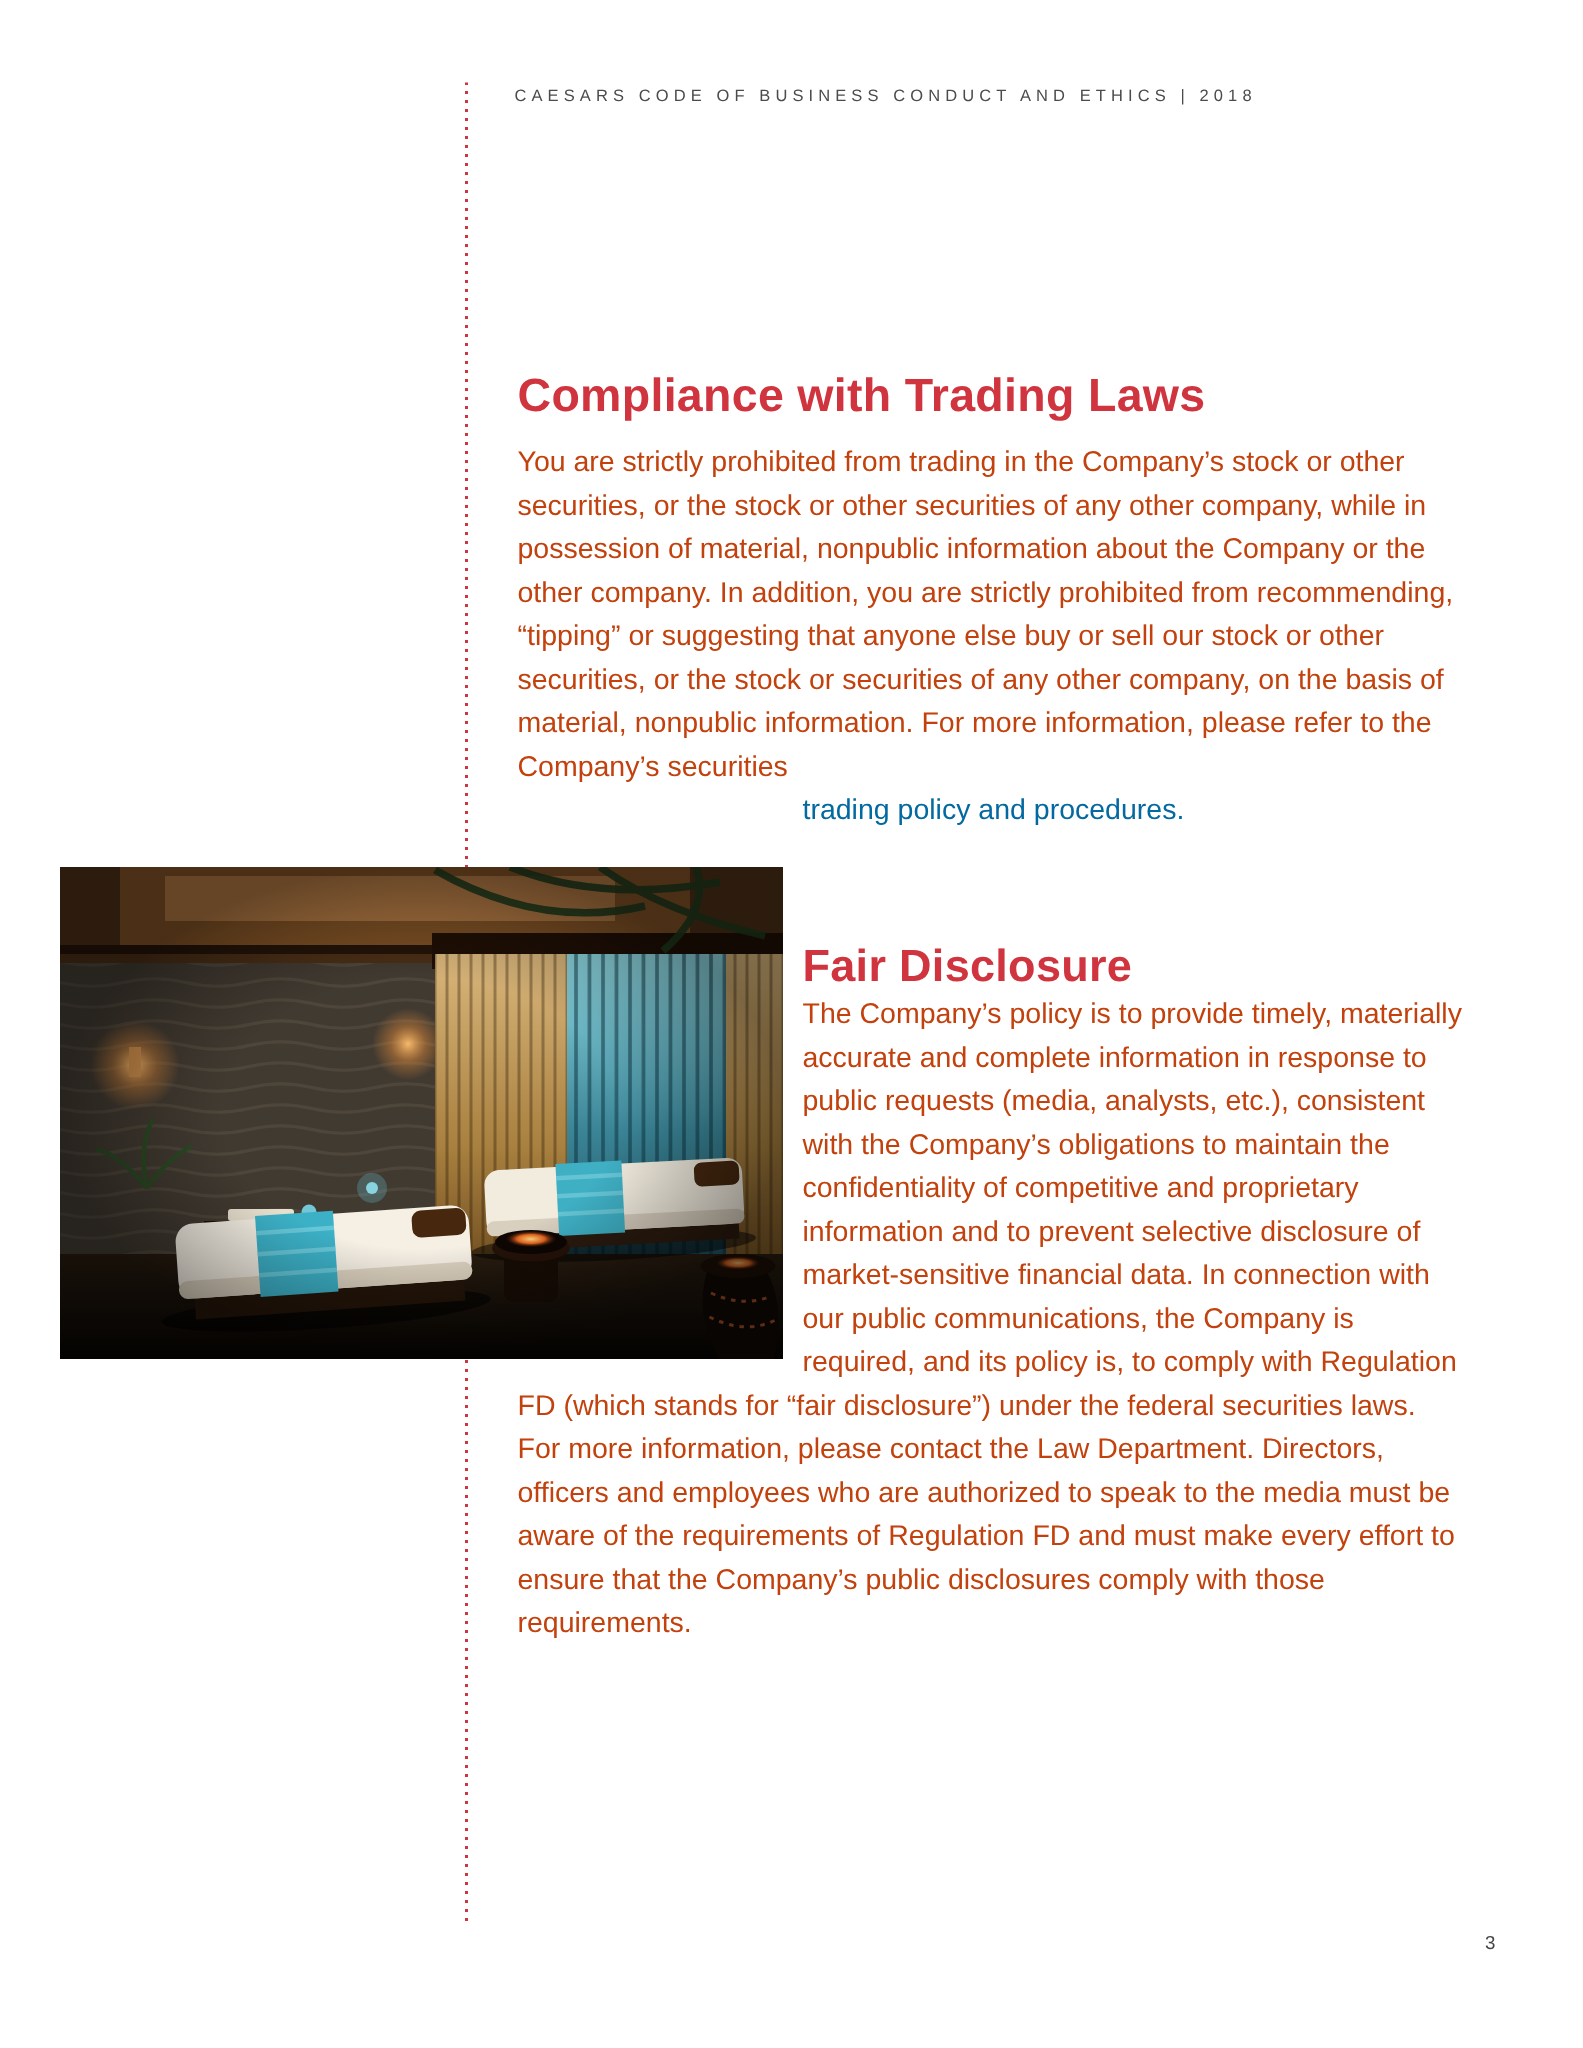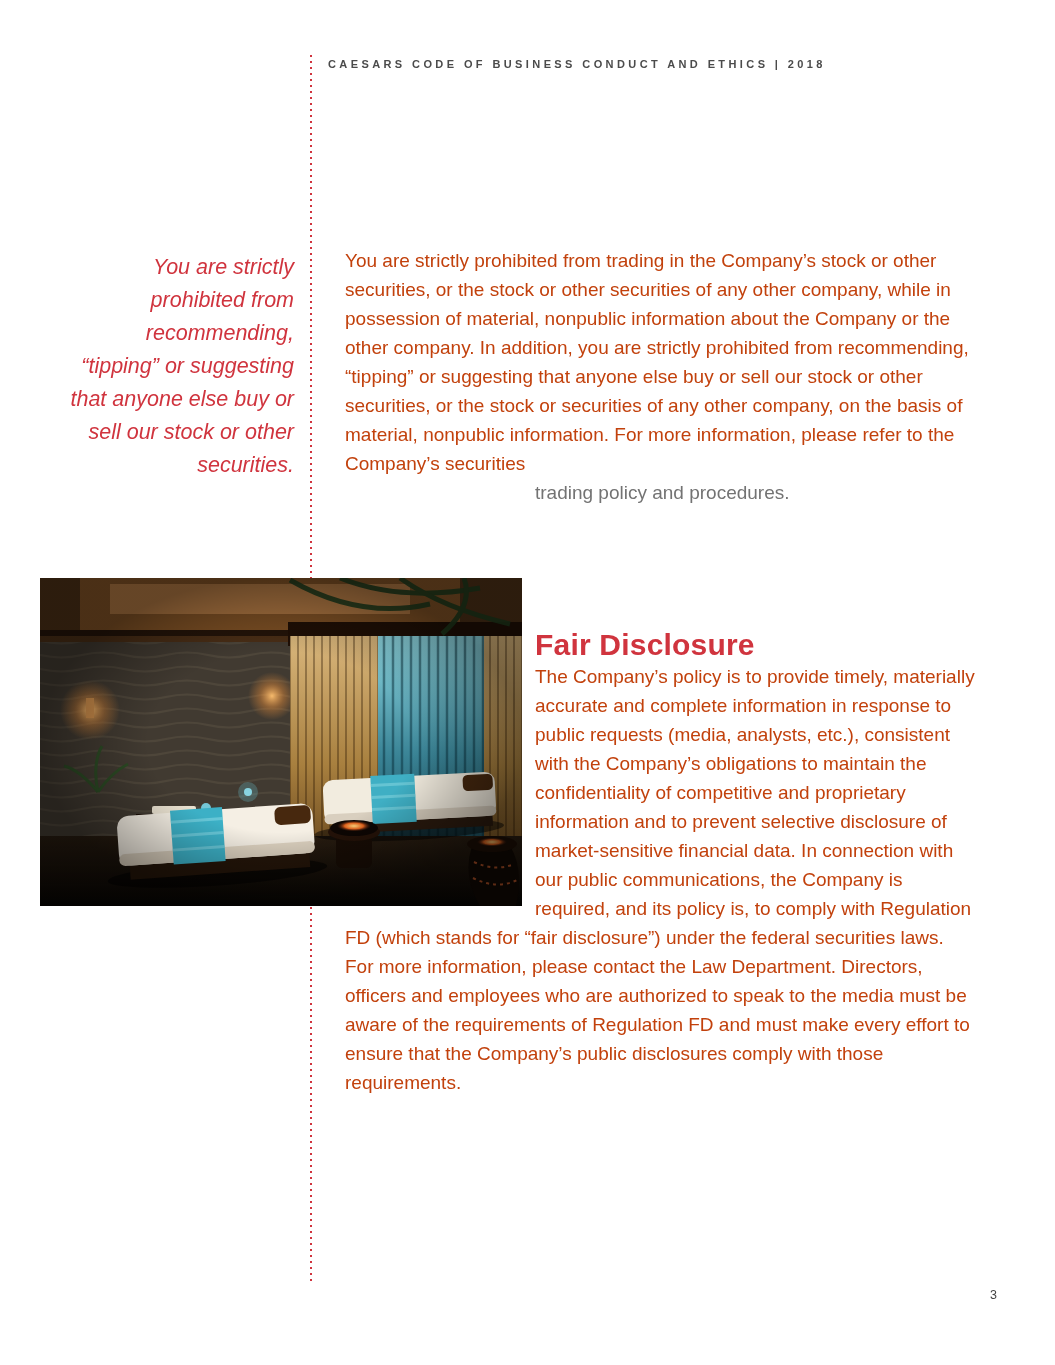--- a/index.html
+++ b/index.html
@@ -25,24 +25,24 @@
     height: 1228px;
     background-image: repeating-linear-gradient(
       to bottom,
       #d0343e 0px, #d0343e 2px,
       transparent 2px, transparent 6px
     );
   }
 
   .doc-header {
     position: absolute;
-    left: 328px;
+    left: 343px;
     top: 58px;
     font-size: 11px;
-    font-weight: bold;
+    font-weight: normal;
     letter-spacing: 3.4px;
     color: #4b4b4b;
     text-align: right;
   }
 
   .pull-quote {
     position: absolute;
     left: 68px;
     top: 251px;
     width: 226px;
@@ -72,21 +72,21 @@
     font-size: 19px;
     line-height: 29px;
     color: #c2410c;
   }
 
   .body-tail {
     display: block;
     margin-left: 190px;
     font-size: 19px;
     line-height: 29px;
-    color: #737373;
+    color: #0369a1;
   }
 
   .photo {
     position: absolute;
     left: 40px;
     top: 578px;
     width: 482px;
     height: 328px;
     z-index: 2;
     background: #15100b;
@@ -115,23 +115,23 @@
 </style>
 </head>
 <body>
 
 <div class="page">
 
   <div class="dotted-rule"></div>
 
   <div class="doc-header">CAESARS CODE OF BUSINESS CONDUCT AND ETHICS | 2018</div>
 
-  <div class="pull-quote">You are strictly prohibited from recommending, “tipping” or suggesting that anyone else buy or sell our stock or other securities.</div>
 
   <section class="section-trading">
+    <h1 class="sec-heading">Compliance with Trading Laws</h1>
     <p class="body-text">You are strictly prohibited from trading in the Company’s stock or other securities, or the stock or other securities of any other company, while in possession of material, nonpublic information about the Company or the other company. In addition, you are strictly prohibited from recommending, “tipping” or suggesting that anyone else buy or sell our stock or other securities, or the stock or securities of any other company, on the basis of material, nonpublic information. For more information, please refer to the Company’s securities</p>
     <span class="body-tail">trading policy and procedures.</span>
   </section>
 
   <div class="photo">
     <svg viewBox="0 0 482 328" xmlns="http://www.w3.org/2000/svg">
       <defs>
         <linearGradient id="goldGrad" x1="0" y1="0" x2="0" y2="1">
           <stop offset="0" stop-color="#d9b67c"></stop>
           <stop offset="0.6" stop-color="#a8803f"></stop>

